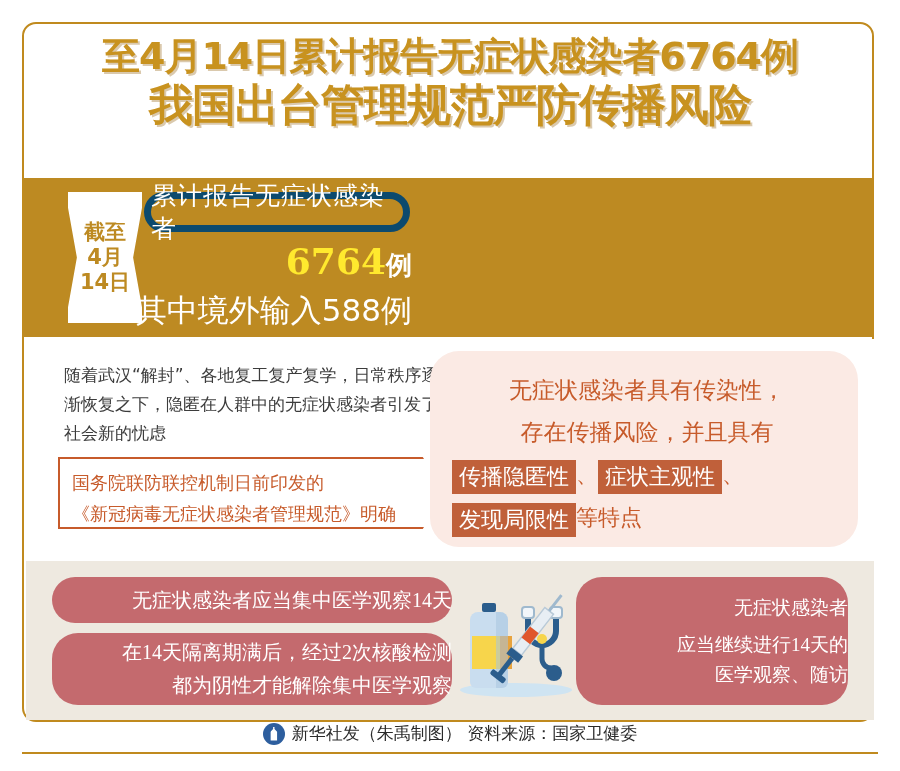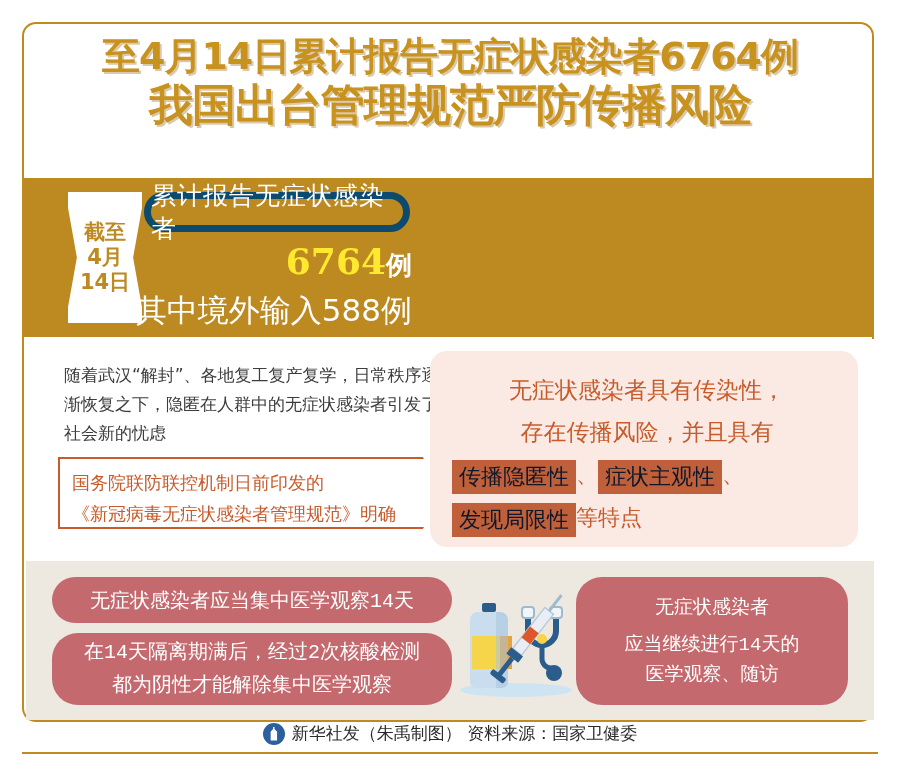--- a/index.html
+++ b/index.html
@@ -97,44 +97,44 @@
     position:absolute;left:0;top:0;width:388px;height:72px;
     display:flex;flex-direction:column;justify-content:flex-end;
     padding-left:14px;box-sizing:border-box;
   }
   .callout .inner div{
     color:#C75B2B;font-size:18px;line-height:31px;white-space:nowrap;
     font-family:"DejaVu Sans","Liberation Sans",sans-serif;
   }
   .pinkpanel{
     position:absolute;left:404px;top:12px;width:428px;height:196px;
-    background:#FBEAE4;border-radius:17px;
+    background:#FBEAE4;border-radius:29px;
   }
   .pinktext{
     position:absolute;left:22px;top:18px;width:390px;
     color:#C75B2B;font-size:23px;line-height:42px;
     font-family:"DejaVu Serif","Liberation Serif",serif;
     text-align:left;
   }
   .pinktext .l1,.pinktext .l2{display:block;text-align:center;}
   .hl{
-    display:inline-block;background:#C0603A;color:#0f172a;
+    display:inline-block;background:#C0603A;color:#ffffff;
     padding:1px 7px;font-family:"DejaVu Sans","Liberation Sans",sans-serif;
     font-size:22px;line-height:32px;vertical-align:-2px;
   }
   .plain{font-family:"DejaVu Sans","Liberation Sans",sans-serif;font-size:22px;}
 
   
   .botsec{
     position:absolute;left:26px;top:561px;width:848px;height:159px;background:#EEE9E0;
   }
   .rosebox{
     background:#C46A6E;color:#ffffff;border-radius:26px;
-    display:flex;flex-direction:column;align-items:center;justify-content:center;
-    font-family:Liberation Mono, monospace;
+    display:flex;flex-direction:column;align-items:flex-end;justify-content:center;
+    font-family:Liberation Serif, serif;
     box-sizing:border-box;text-align:center;
   }
   .rb1{position:absolute;left:26px;top:16px;width:400px;height:46px;font-size:20px;}
   .rb2{position:absolute;left:26px;top:72px;width:400px;height:72px;font-size:20px;line-height:33px;}
   .rb3{position:absolute;left:550px;top:16px;width:272px;height:128px;font-size:19px;line-height:30px;}
   .rb3 .gap{height:7px;}
   .medart{position:absolute;left:430px;top:30px;width:120px;height:110px;}
 
   
   .footer{

